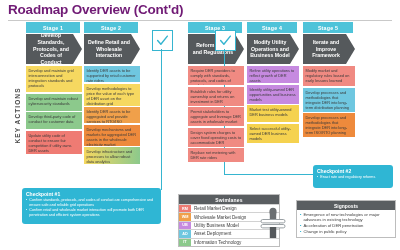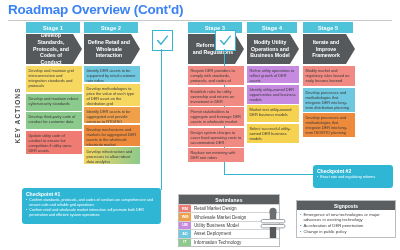--- a/index.html
+++ b/index.html
@@ -8,21 +8,21 @@
     background:#ffffff;
     font-family:"Liberation Sans", sans-serif;
     color:#3f3f3f;
     position:relative;
   }
   #root{position:relative;width:400px;height:250px;}
 
   
   .title{
     position:absolute;left:8px;top:2px;
-    font-size:13.5px;font-weight:bold;color:#3b82f6;
+    font-size:13.5px;font-weight:bold;color:#701a75;
     letter-spacing:-0.2px;white-space:nowrap;
   }
   .title-rule{
     position:absolute;left:8px;top:20px;width:384px;height:1px;background:#c9c9c9;
   }
 
   
   .keyactions{
     position:absolute;left:-13px;top:112px;width:60px;
     transform:rotate(-90deg);

